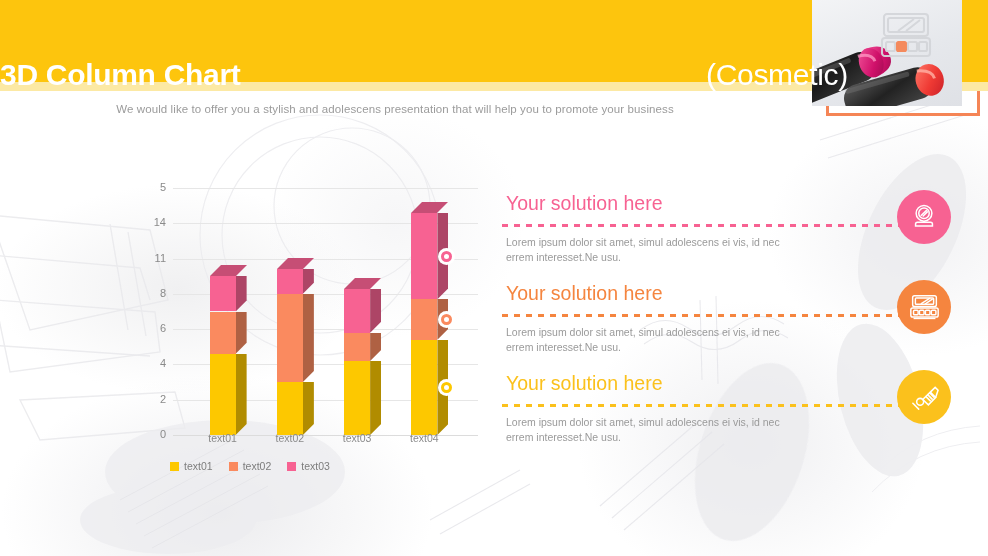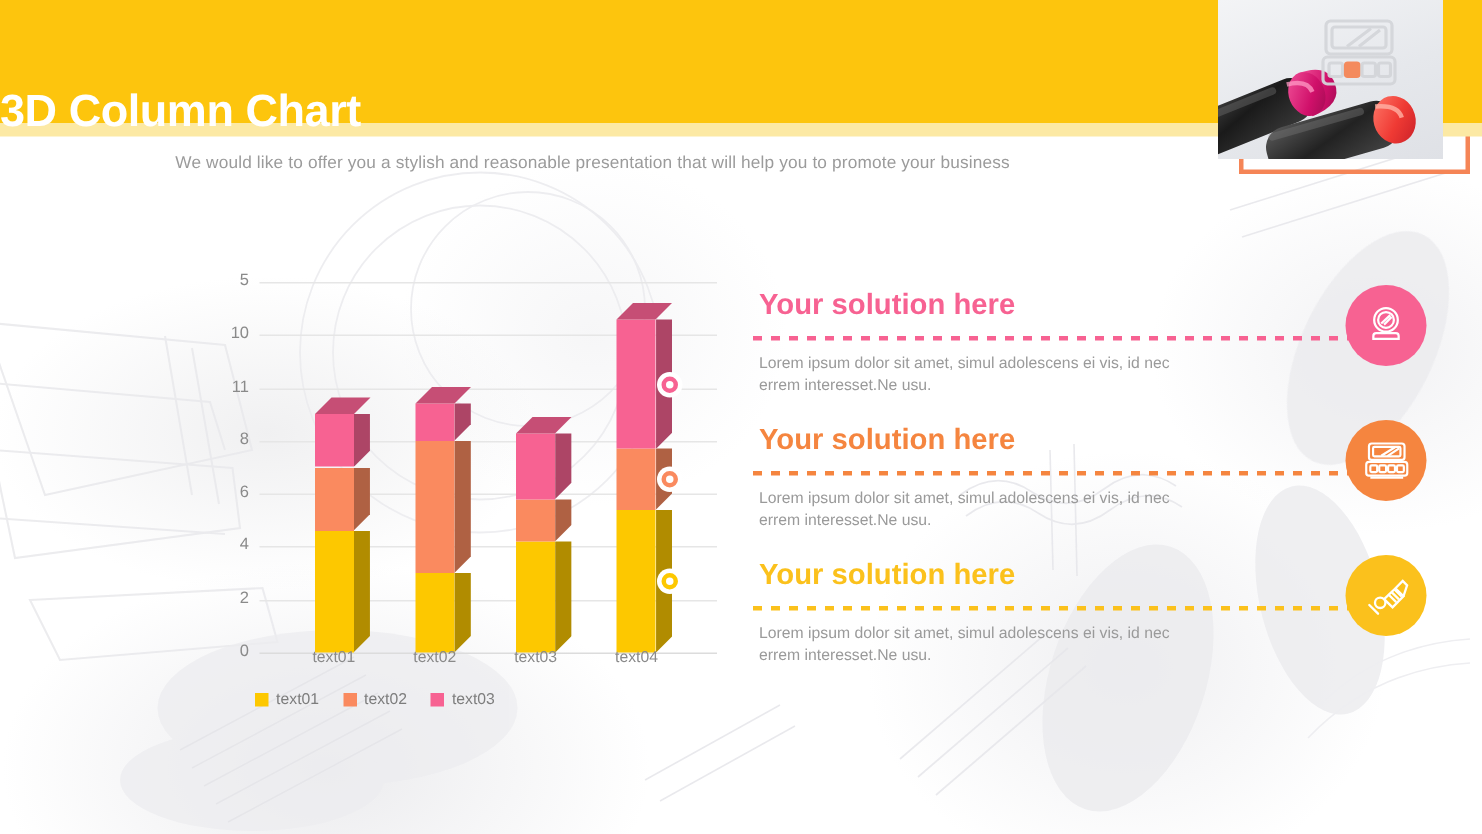--- a/index.html
+++ b/index.html
@@ -94,21 +94,21 @@
     position:absolute; left:0; top:340px; width:500px;
     display:flex; justify-content:center; gap:16px; align-items:center;
   }
   .legend-item { display:flex; align-items:center; gap:5px; }
   .legend-swatch { width:9px; height:9px; display:block; }
   .legend-label { font-size:10.5px; color:#7d7d7d; }
 
   
   #solutions { position:absolute; left:490px; top:180px; width:498px; z-index:6; }
   .sol { position:relative; height:90px; }
-  .sol-head { font-size:19.5px; font-weight:bold; line-height:1; padding-left:16px; padding-top:14px; }
+  .sol-head { font-size:19.5px; font-weight:normal; line-height:1; padding-left:16px; padding-top:14px; }
   .sol-dots {
     position:absolute; left:12px; top:44px; height:3px; width:404px;
     background-image:linear-gradient(to right, currentColor 0 6px, transparent 6px 12px);
     background-size:12px 3px; background-repeat:repeat-x;
   }
   .sol-body {
     position:absolute; left:16px; top:55px; width:300px;
     font-size:10.5px; line-height:1.45; color:#9a9a9a;
   }
   .sol-icon {
@@ -232,42 +232,43 @@
       <rect x="26" y="30" width="9" height="9" rx="1.5"></rect>
       <rect x="37" y="30" width="8" height="9" rx="1.5"></rect>
     </g>
   </svg>
 </div>
 
 <div id="header-band"></div>
 <div id="header-stripe"></div>
 <div id="page-title">
   <span class="t-bold">3D Column Chart</span>
+  <span class="t-light">(Cosmetic)</span>
 </div>
-<div id="subtitle">We would like to offer you a stylish and reasonable presentation that will help you to promote your business</div>
+<div id="subtitle">We would like to offer you a stylish and adolescens presentation that will help you to promote your business</div>
 
 <div id="chart-area">
   <div id="grid-lines">
       <div class="grid-line" style="top: 315px; background: rgb(220, 220, 220);"></div>
       <div class="grid-line" style="top: 279.714px;"></div>
       <div class="grid-line" style="top: 244.429px;"></div>
       <div class="grid-line" style="top: 209.143px;"></div>
       <div class="grid-line" style="top: 173.857px;"></div>
       <div class="grid-line" style="top: 138.571px;"></div>
       <div class="grid-line" style="top: 103.286px;"></div>
       <div class="grid-line" style="top: 68px;"></div>
     </div>
   <div id="y-axis">
       <div class="y-tick" style="top: 308px;">0</div>
       <div class="y-tick" style="top: 272.714px;">2</div>
       <div class="y-tick" style="top: 237.429px;">4</div>
       <div class="y-tick" style="top: 202.143px;">6</div>
       <div class="y-tick" style="top: 166.857px;">8</div>
       <div class="y-tick" style="top: 131.571px;">11</div>
-      <div class="y-tick" style="top: 96.2857px;">10</div>
+      <div class="y-tick" style="top: 96.2857px;">14</div>
       <div class="y-tick" style="top: 61px;">5</div>
     </div>
   <div id="bars">
       <div class="bar" style="left: 209.625px; top: 0px; width: 37px; height: 315px;">
         <div class="seg" style="top: 233.843px; height: 81.1571px; width: 26px;">
           <div class="face" style="background: rgb(253, 200, 0);"></div>
           <div class="side" style="left: 26px; background: rgb(177, 140, 0); clip-path: polygon(0px 0px, 100% -100%, 100% calc(100% - 11px), 0px 100%);"></div>
         </div>
         <div class="seg" style="top: 191.5px; height: 42.3429px; width: 26px;">
           <div class="face" style="background: rgb(250, 138, 95);"></div>

